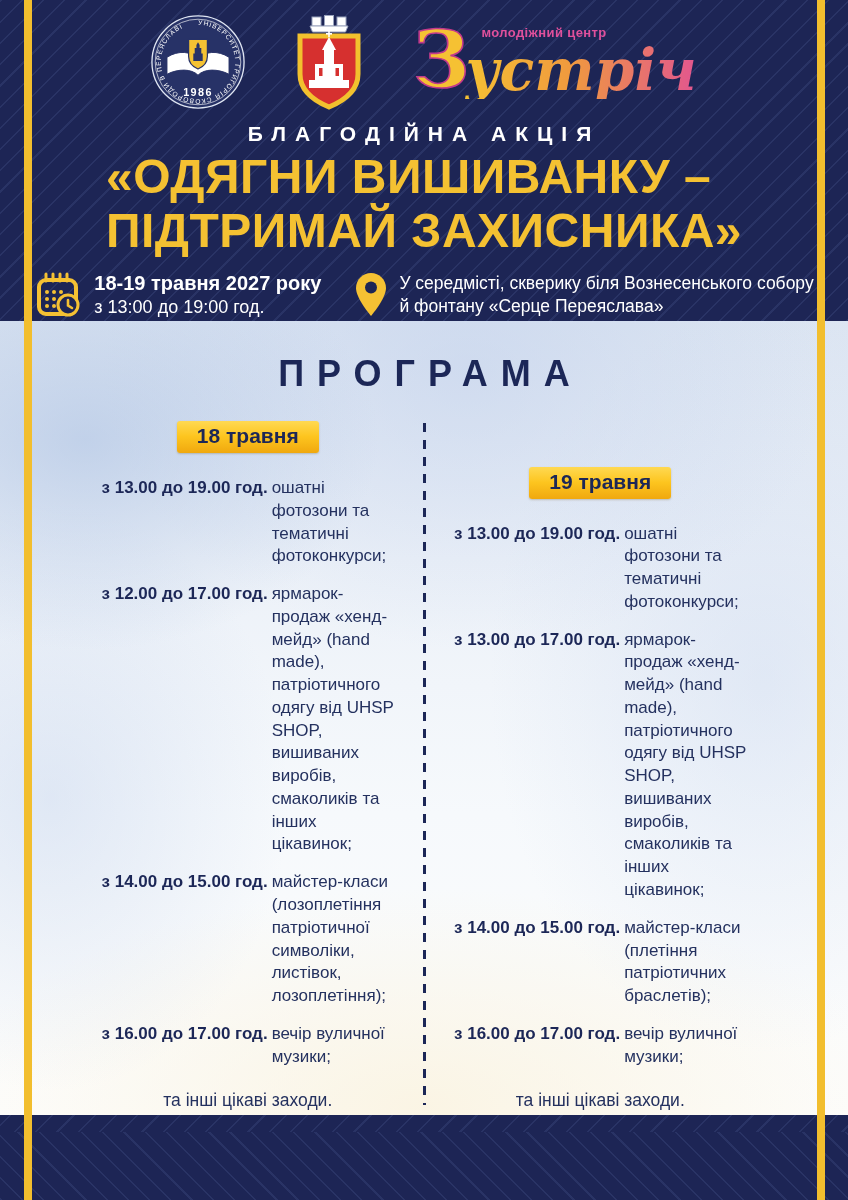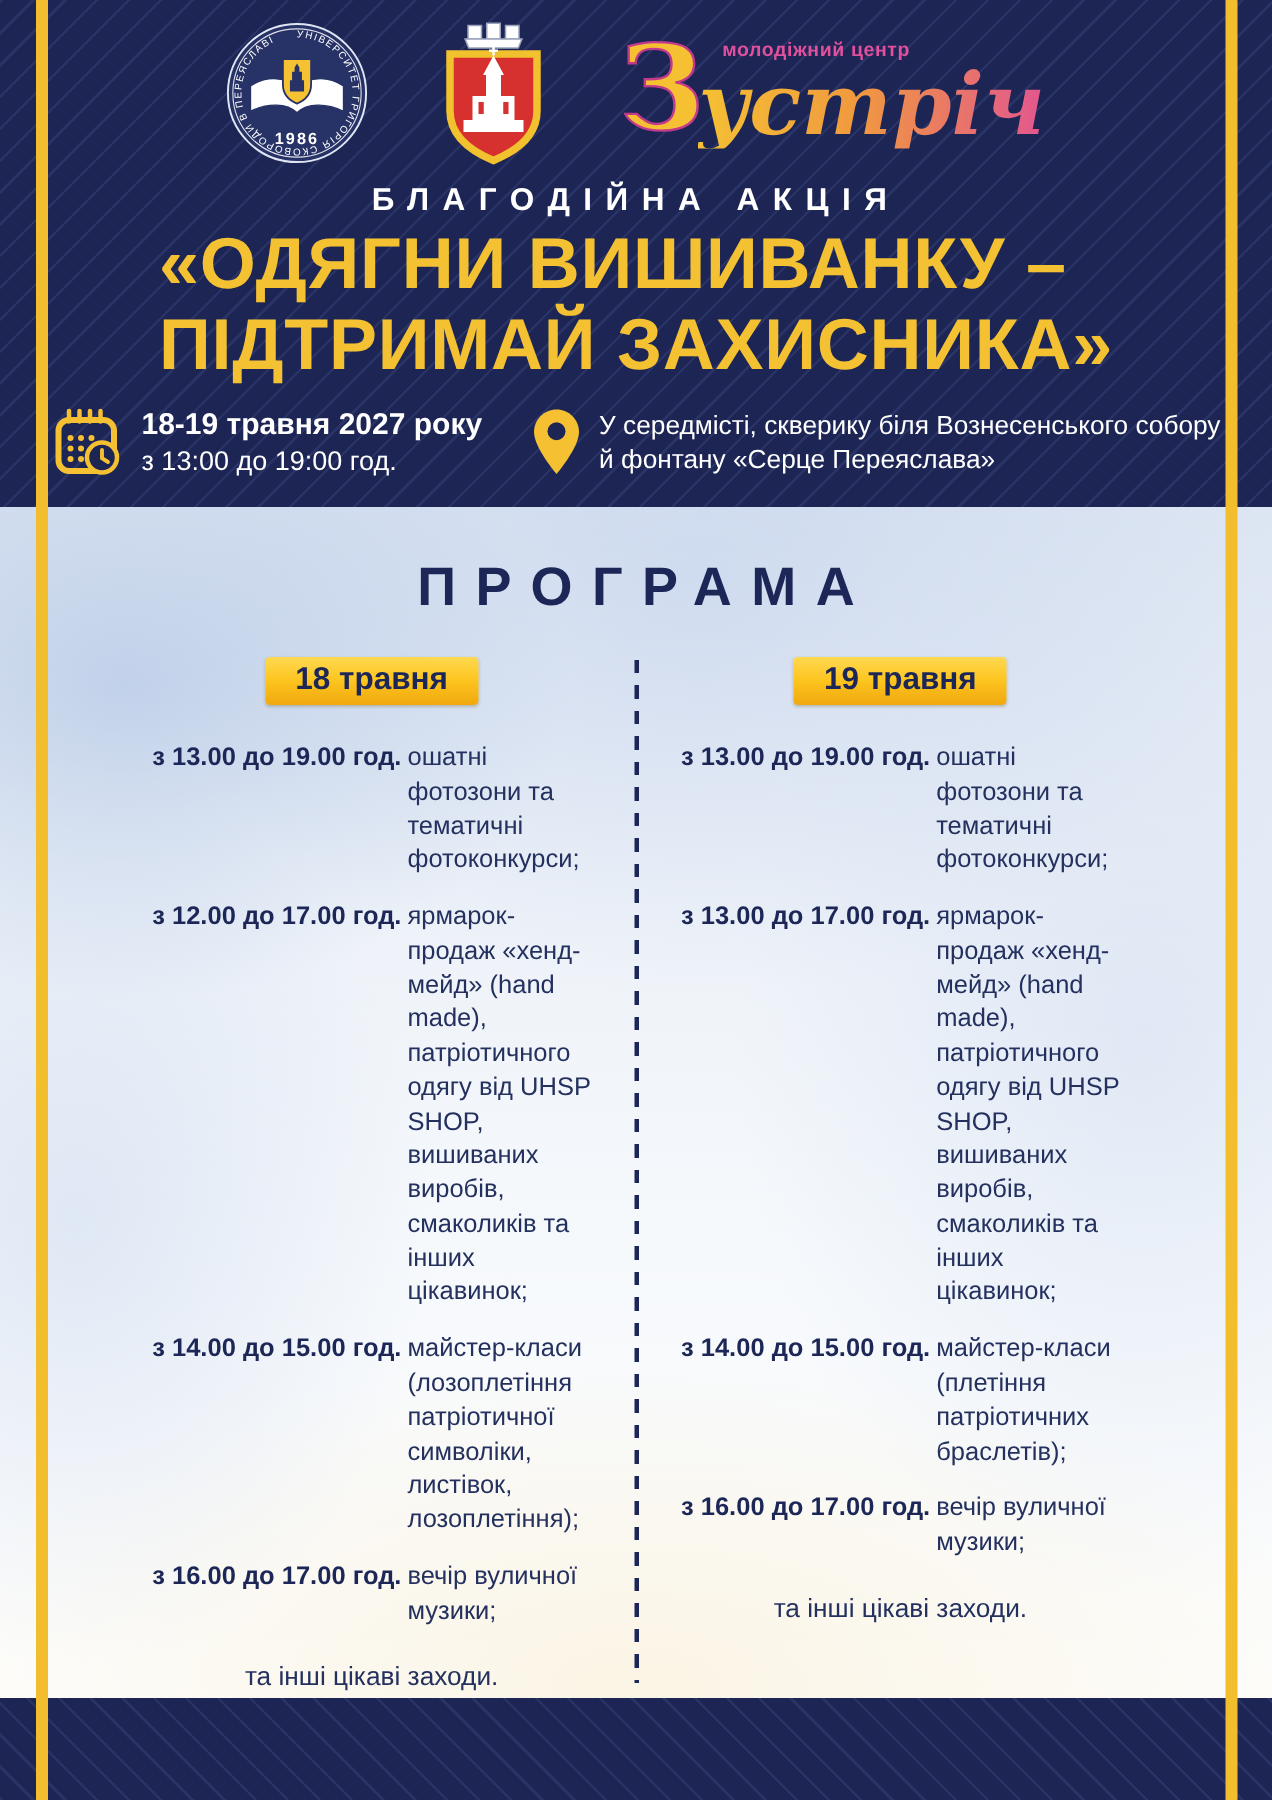--- a/index.html
+++ b/index.html
@@ -46,38 +46,38 @@
 
   .meta{ margin-top:13px; display:flex; align-items:center; gap:34px; }
   .meta-item{ display:flex; align-items:center; gap:12px; color:#ffffff; }
   .meta-texts{ display:flex; flex-direction:column; }
   .meta-title{ font-size:20px; font-weight:800; }
   .meta-sub{ font-size:18px; margin-top:2px; }
   .loc-line{ font-size:17.5px; line-height:1.28; }
 
   
   .main{
-    position:absolute; top:338px; left:0; right:0; height:794px; z-index:2;
+    position:absolute; top:321px; left:0; right:0; height:794px; z-index:2;
     background:
       radial-gradient(420px 300px at 10% 15%, rgba(165,188,224,0.55), rgba(165,188,224,0) 70%),
       radial-gradient(520px 400px at 55% 6%, rgba(188,204,234,0.45), rgba(188,204,234,0) 70%),
       radial-gradient(380px 520px at 90% 45%, rgba(200,214,238,0.40), rgba(200,214,238,0) 72%),
       radial-gradient(340px 420px at 6% 60%, rgba(196,211,236,0.45), rgba(196,211,236,0) 70%),
       radial-gradient(620px 280px at 50% 99%, rgba(250,243,224,0.85), rgba(250,243,224,0) 78%),
       linear-gradient(180deg,#dce5f2 0%, #ecf1f8 30%, #f6f9fc 62%, #fdfdfc 100%);
     color:#1c2757;
   }
 
   .program-heading{ padding-top:32px; text-align:center; font-size:36px; font-weight:800;
                     letter-spacing:13px; color:#1c2757; text-indent:13px; }
 
   .intro{ margin:24px auto 0; max-width:700px; text-align:center;
           font-size:19.5px; font-weight:700; line-height:1.34; color:#1c2757; }
 
-  .program-grid{ position:relative; margin:26px auto 0; width:685px; display:flex; }
+  .program-grid{ position:relative; margin:26px auto 0; width:685px; display:flex;align-items:flex-end; }
   .col{ width:50%; padding:0 22px 0 22px; }
   .col.left{ padding-left:20px; padding-right:30px; }
   .col.right{ padding-left:30px; padding-right:20px; }
 
   .divider{ position:absolute; left:calc(50% - 1.5px); top:2px; bottom:6px; width:3px;
             background-image:repeating-linear-gradient(180deg,#1c2757 0 9px, transparent 9px 17px); }
 
   .day-badge{ display:block; width:max-content; margin:0 auto 24px;
               padding:3px 20px 5px; border-radius:3px;
               background:linear-gradient(180deg,#FFD952 0%,#FDC51F 48%,#F0A80E 100%);

